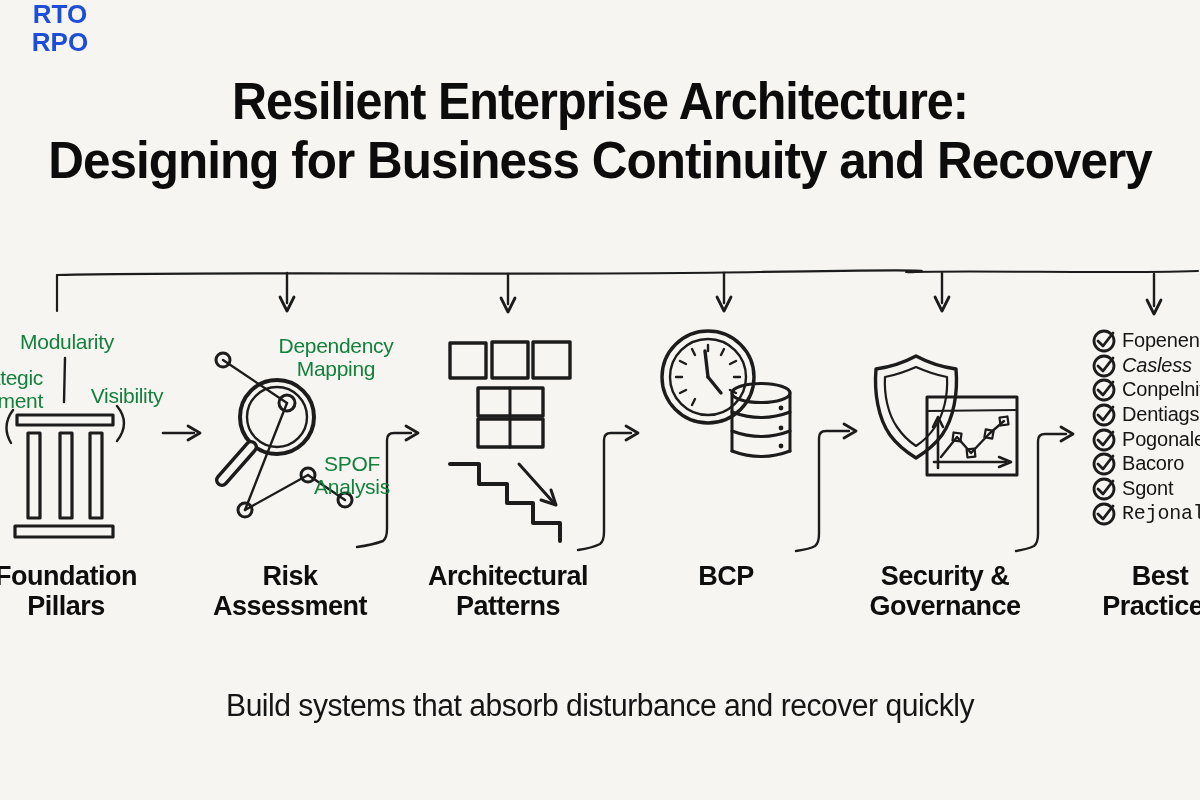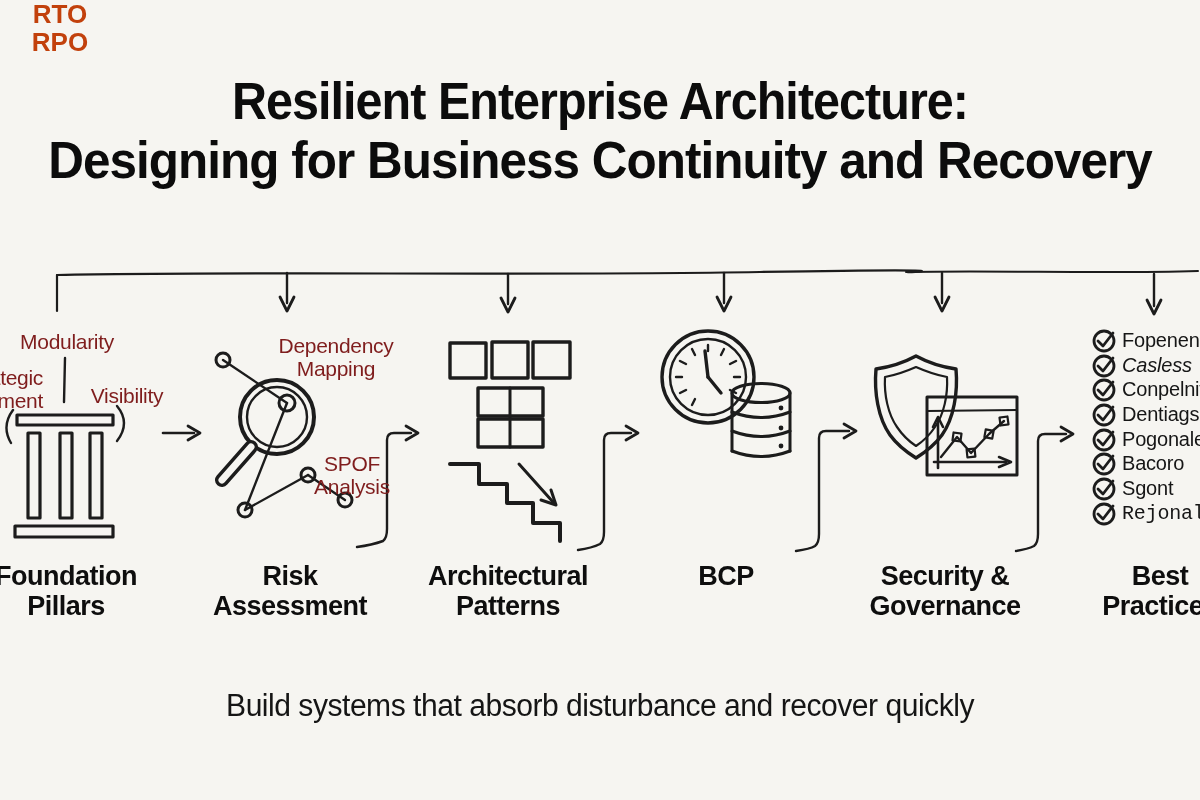--- a/index.html
+++ b/index.html
@@ -21,28 +21,28 @@
   #title2{top:130px;font-size:52px;}
   #subtitle{
     top:688px;font-size:31px;font-weight:400;color:#151515;letter-spacing:-0.5px;
     transform:translateX(-50%) scaleX(0.97);
   }
   .stage-label{
     position:absolute;width:220px;text-align:center;
     font-size:27px;font-weight:700;line-height:30px;color:#0e0e0e;letter-spacing:-0.5px;
   }
   .annotation{
-    position:absolute;font-size:21px;font-weight:400;color:#7f1d1d;
+    position:absolute;font-size:21px;font-weight:400;color:#15803d;
     line-height:23px;letter-spacing:-0.3px;
   }
   .annotation.centered{text-align:center;}
   #ann-strategic{right:1157px;text-align:right;top:366px;width:160px;}
   #ann-rto-rpo{
     left:667px;top:461px;width:120px;text-align:center;
-    font-size:26px;font-weight:700;line-height:28px;color:#c2410c;
+    font-size:26px;font-weight:700;line-height:28px;color:#1d4ed8;
   }
   .check-row{position:absolute;left:1122px;height:24px;}
   .check-text{font-size:20px;font-weight:400;color:#161616;letter-spacing:-0.2px;white-space:nowrap;}
   svg{position:absolute;left:0;top:0;}
   .ink{stroke:#1c1c1c;fill:none;stroke-linecap:round;stroke-linejoin:round;}
 </style>
 </head>
 <body>
 
 <svg width="1200" height="800" viewBox="0 0 1200 800">

